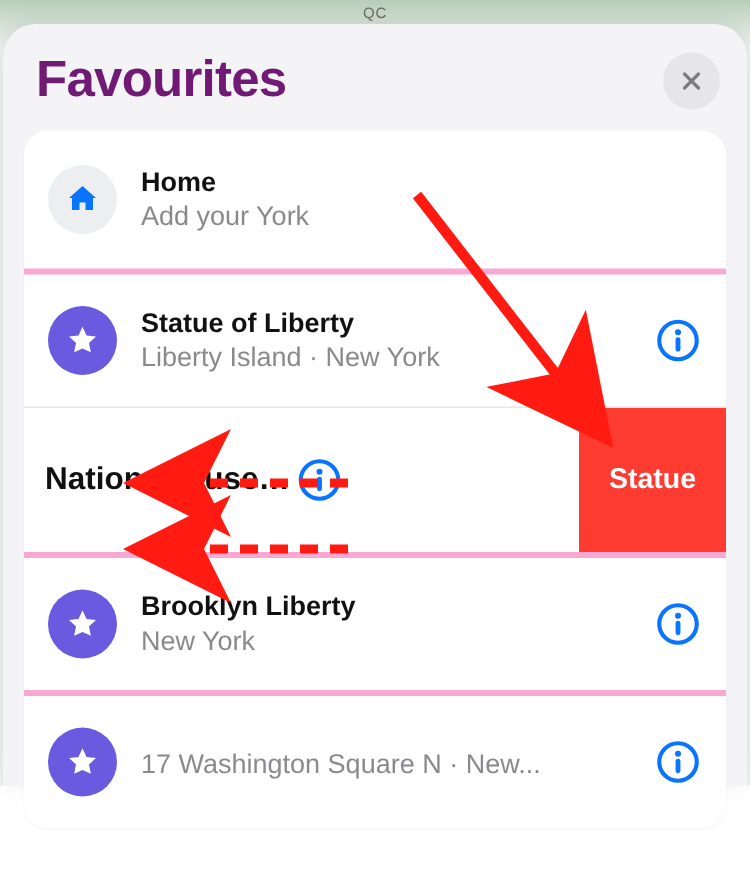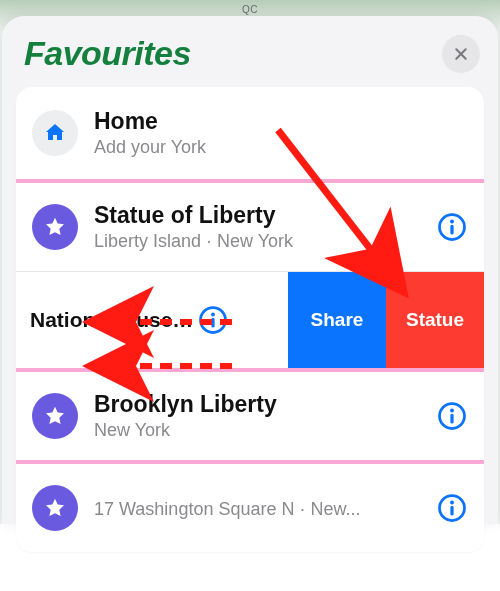--- a/index.html
+++ b/index.html
@@ -19,21 +19,21 @@
     background: #f4f4f6;
     border-radius: 22px 22px 0 0;
     box-shadow: 0 -2px 16px rgba(0,0,0,0.08);
     padding-top: 18px;
   }
   .header {
     display: flex; align-items: center; justify-content: space-between;
     padding: 0 18px 14px 22px;
   }
   .title {
-    font-size: 34px; font-weight: 800; letter-spacing: -0.5px; color: #15803d; font-style: italic;
+    font-size: 34px; font-weight: 800; letter-spacing: -0.5px; color: #701a75;
   }
   .close-btn {
     width: 38px; height: 38px; border-radius: 50%;
     background: #e6e6e9; display: flex; align-items: center; justify-content: center;
     cursor: pointer;
   }
   .close-btn svg { width: 16px; height: 16px; }
   .card {
     background: #fff; margin: 0 14px; border-radius: 16px;
     overflow: hidden;
@@ -47,21 +47,21 @@
   }
   .sep { border-top: 4px solid #f9a8d4; }
   .icon-wrap {
     width: 46px; height: 46px; border-radius: 50%;
     display: flex; align-items: center; justify-content: center;
     flex-shrink: 0; margin-right: 16px;
   }
   .icon-gray { background: #eceef0; }
   .icon-purple { background: #6a5ae0; }
   .row-text { flex: 1; min-width: 0; }
-  .row-title { font-size: 23px; font-weight: 700; color: #111; line-height: 1.2; white-space: nowrap; overflow: hidden; text-overflow: ellipsis; }
+  .row-title { font-size: 18px; font-weight: 700; color: #111; line-height: 1.2; white-space: nowrap; overflow: hidden; text-overflow: ellipsis; }
   .row-sub { font-size: 18px; color: #8a8a8e; margin-top: 2px; white-space: nowrap; overflow: hidden; text-overflow: ellipsis; }
   .info-btn {
     width: 32px; height: 32px; flex-shrink: 0; cursor: pointer;
     display: flex; align-items: center; justify-content: center;
     margin-left: 8px;
   }
 
   
   .row.swiped { padding-left: 14px; padding-right: 0; min-height: 96px; border-top: 1px solid #e6e6e8; }
   .swiped-title {
@@ -133,21 +133,20 @@
       <div class="row swiped">
         <div class="swiped-title">National Muse…</div>
         <div class="info-btn">
           <svg width="30" height="30" viewBox="0 0 24 24">
               <circle cx="12" cy="12" r="10" fill="none" stroke="#0b74ff" stroke-width="2.2"></circle>
               <circle cx="12" cy="7.6" r="1.6" fill="#0b74ff"></circle>
               <rect x="10.7" y="10.2" width="2.6" height="7.8" rx="1.3" fill="#0b74ff"></rect>
             </svg>
         </div>
         <div class="spacer"></div>
-        <div class="action share">Share</div>
         <div class="action delete">Statue</div>
       </div>
 
       <div class="row sep">
         <div class="icon-wrap icon-purple">
           <svg width="22" height="22" viewBox="0 0 24 24">
               <path fill="#fff" d="M12 2l2.9 6.3 6.9.8-5.1 4.7 1.4 6.8L12 17.8 5.9 20.6l1.4-6.8L2.2 9.1l6.9-.8L12 2z"></path>
             </svg>
         </div>
         <div class="row-text">

